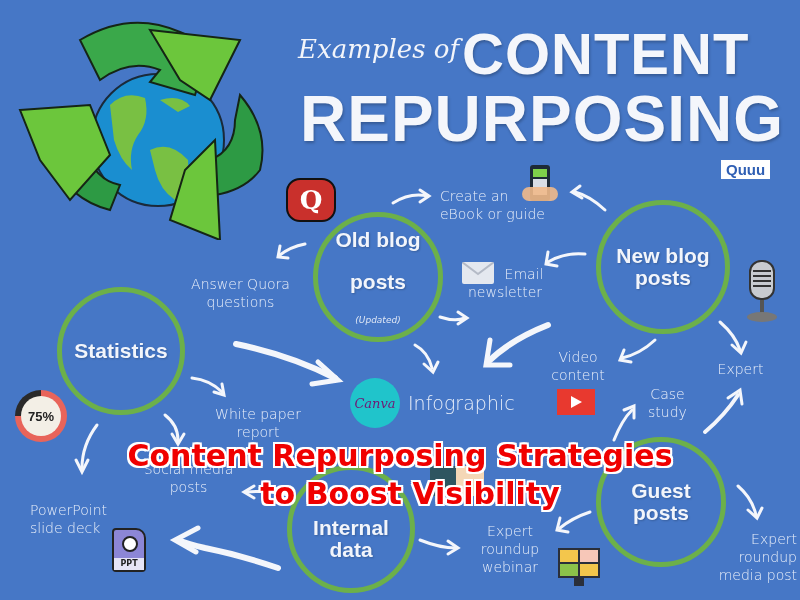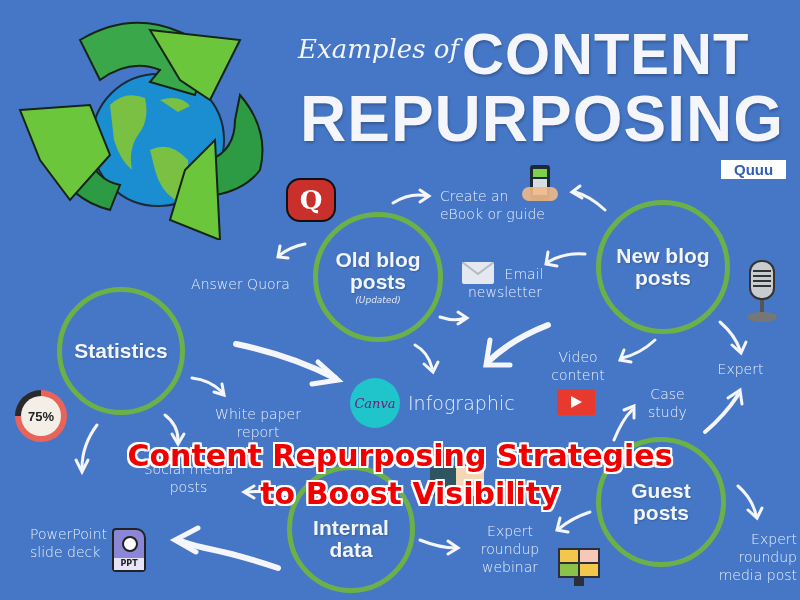--- a/index.html
+++ b/index.html
@@ -1,21 +1,21 @@
 <!DOCTYPE html>
 <html><head>
 <meta charset="utf-8">
 <style>
   * { box-sizing: border-box; margin: 0; padding: 0; }
   html, body { width: 800px; height: 600px; overflow: hidden; }
   body { background: #4677c6; font-family: "DejaVu Sans", sans-serif; position: relative; color: #eef2fa; }
   .abs { position: absolute; }
   .title-script { font-family: "DejaVu Serif", serif; font-style: italic; font-size: 26px; color: #f3f5fa; font-weight: 300; }
   .title-big { font-family: "Liberation Sans", sans-serif; font-weight: 700; color: #f4f6fb; letter-spacing: 1px; text-shadow: 1px 2px 3px rgba(0,0,0,0.25); }
-  .quuu { background: #fff; color: #2f5fb4; font-family: "Liberation Sans", sans-serif; font-weight: 700; font-size: 15px; padding: 1px 13px; }
+  .quuu { background: #fff; color: #2f5fb4; font-family: "Liberation Sans", sans-serif; font-weight: 700; font-size: 15px; padding: 1px 5px; }
   .hub { border: 5px solid #6cb04a; border-radius: 50%; display: flex; flex-direction: column; align-items: center; justify-content: center; text-align: center; }
   .hub-label { font-family: "Liberation Sans", sans-serif; font-weight: 700; font-size: 21px; color: #f2f5fb; line-height: 1.05; text-shadow: 1px 1px 2px rgba(0,0,0,0.2); }
   .hub-sub { font-style: italic; font-size: 9px; color: #dfe7f5; margin-top: 2px; }
   .node { font-family: "DejaVu Sans", sans-serif; font-size: 14px; color: #e8eef9; text-align: center; line-height: 1.3; font-weight: 300; }
   .overlay { font-family: "DejaVu Sans", sans-serif; font-weight: 700; font-size: 30px; color: #f00000; text-align: center;
     text-shadow: 2px 0 #fff, -2px 0 #fff, 0 2px #fff, 0 -2px #fff, 2px 2px #fff, -2px -2px #fff, 2px -2px #fff, -2px 2px #fff; line-height: 1.25; }
   svg.arrows { position: absolute; left: 0; top: 0; }
 </style>
 </head>
 <body>
@@ -100,21 +100,21 @@
       <path d="M10 100 L80 95 L100 145 L60 190 L30 150 Z" fill="#6cc63c"></path>
     </g>
   </svg>
 </div>
 
 <div class="abs title-script" style="left:298px; top:34px;">Examples of</div>
 <div class="abs title-big" style="left:462px; top:20px; font-size:58px;">CONTENT</div>
 <div class="abs title-big" style="left:300px; top:82px; font-size:64px;">REPURPOSING</div>
 <div class="abs quuu" style="left:721px; top:160px;">Quuu</div>
 
-<div class="abs hub" style="left:313px; top:212px; width:130px; height:130px;">
+<div class="abs hub" style="left:313px; top:212px; width:130px; height:130px;gap:20px;">
   <div class="hub-label">Old blog</div>
   <div class="hub-label">posts</div>
   <div class="hub-sub">(Updated)</div>
 </div>
 <div class="abs hub" style="left:596px; top:200px; width:134px; height:134px;">
   <div class="hub-label">New blog</div>
   <div class="hub-label">posts</div>
 </div>
 <div class="abs hub" style="left:57px; top:287px; width:128px; height:128px;">
   <div class="hub-label">Statistics</div>
@@ -137,20 +137,21 @@
   <div style="position:absolute; left:13px; top:4px; width:14px; height:8px; background:#7fd04a;"></div>
   <div style="position:absolute; left:13px; top:14px; width:14px; height:16px; background:#d8dde4;"></div>
   <div style="position:absolute; left:2px; top:22px; width:36px; height:14px; background:#f1b98a; border-radius:8px; opacity:0.9;"></div>
 </div>
 
 <div class="abs" style="left:286px; top:178px; width:50px; height:44px; background:#c9302c; border:2px solid #111; border-radius:14px; display:flex; align-items:center; justify-content:center;">
   <span style="font-family:'DejaVu Serif',serif; font-weight:700; font-size:26px; color:#fff;">Q</span>
 </div>
 <div class="abs node" style="left:183px; top:275px; width:115px;">
   <div>Answer Quora</div>
+  <div>questions</div>
 </div>
 
 <div class="abs" style="left:462px; top:262px; width:32px; height:22px; background:#e4e8ef; border-radius:2px; overflow:hidden;">
   <svg width="32" height="22">
       <path d="M0 0 L16 12 L32 0" stroke="#b4bac6" stroke-width="2" fill="none"></path>
     </svg>
 </div>
 <div class="abs node" style="left:460px; top:265px; width:90px;">
   <div style="padding-left:38px;">Email</div>
   <div>newsletter</div>
@@ -193,21 +194,21 @@
 </div>
 
 <div class="abs node" style="left:208px; top:405px; width:100px;">
   <div>White paper</div>
   <div>report</div>
 </div>
 <div class="abs node" style="left:136px; top:460px; width:105px;">
   <div>Social media</div>
   <div>posts</div>
 </div>
-<div class="abs node" style="left:30px; top:501px; width:90px;margin-top:24px;">
+<div class="abs node" style="left:30px; top:501px; width:90px;">
   <div style="text-align:left;">PowerPoint</div>
   <div style="text-align:left;">slide deck</div>
 </div>
 <div class="abs" style="left:112px; top:528px; width:34px; height:44px; background:#8c86d6; border:2px solid #222; border-radius:4px 10px 4px 4px;">
   <div style="position:absolute; left:8px; top:6px; width:16px; height:16px; border-radius:50%; background:#fff; border:2px solid #222;"></div>
   <div style="position:absolute; left:0; bottom:0; width:30px; height:12px; background:#e6e4f6; font-size:8px; font-weight:700; color:#222; text-align:center; line-height:12px;">PPT</div>
 </div>
 
 <div class="abs" style="left:430px; top:466px; width:55px; height:30px;">
   <div style="position:absolute; left:0; top:0; width:26px; height:30px; background:#2e5560;"></div>

